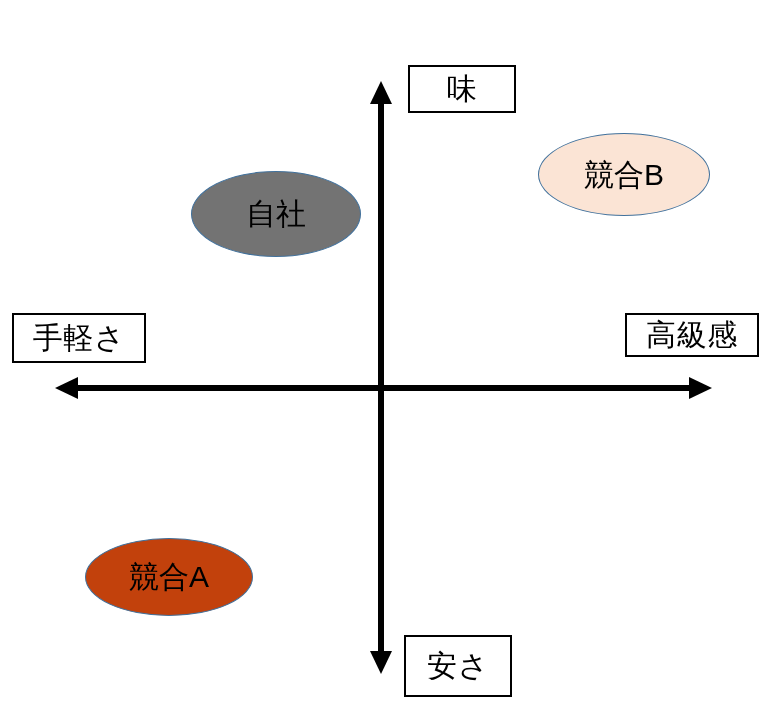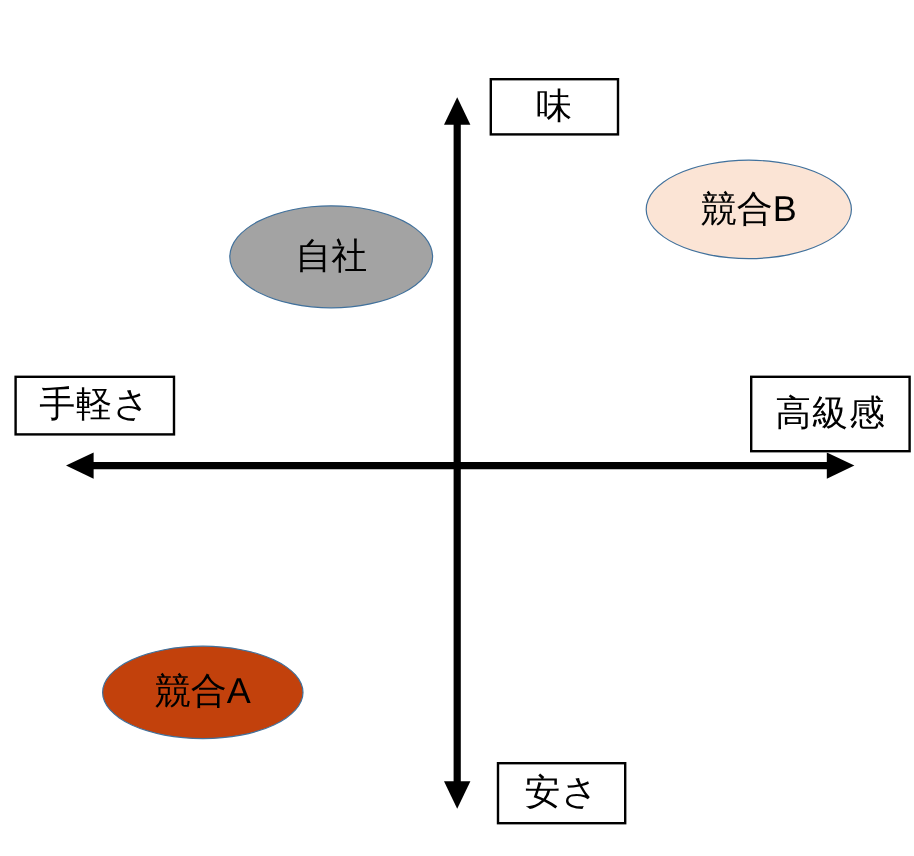--- a/index.html
+++ b/index.html
@@ -41,42 +41,42 @@
     display: flex;
     align-items: center;
     justify-content: center;
     font-size: 30px;
     line-height: 1;
     letter-spacing: 0.02em;
     white-space: nowrap;
   }
 
   #label-top    { left: 408px; top: 65px;  width: 108px; height: 48px; }
-  #label-bottom { left: 414px; top: 635px; width: 108px; height: 52px; text-align: right; }
+  #label-bottom { left: 404px; top: 635px; width: 108px; height: 62px; text-align: right; }
   #label-left   { left: 12px;  top: 313px; width: 134px; height: 50px; }
-  #label-right  { left: 625px; top: 313px; width: 134px; height: 64px; }
+  #label-right  { left: 625px; top: 313px; width: 134px; height: 44px; }
 
   
   .bubble {
     position: absolute;
     box-sizing: border-box;
     border-radius: 50%;
     display: flex;
     align-items: center;
     justify-content: center;
     color: #000000;
     font-size: 30px;
     line-height: 1;
     white-space: nowrap;
   }
 
   #bubble-own {
     left: 191px;  top: 171px;
     width: 170px; height: 86px;
-    background: #a3a3a3;
+    background: #737373;
     border: 1.5px solid #41719c;
   }
   #bubble-comp-b {
     left: 538px;  top: 133px;
     width: 172px; height: 83px;
     background: #fbe4d5;
     border: 1.5px solid #41719c;
     text-align: right;
   }
   #bubble-comp-a {

